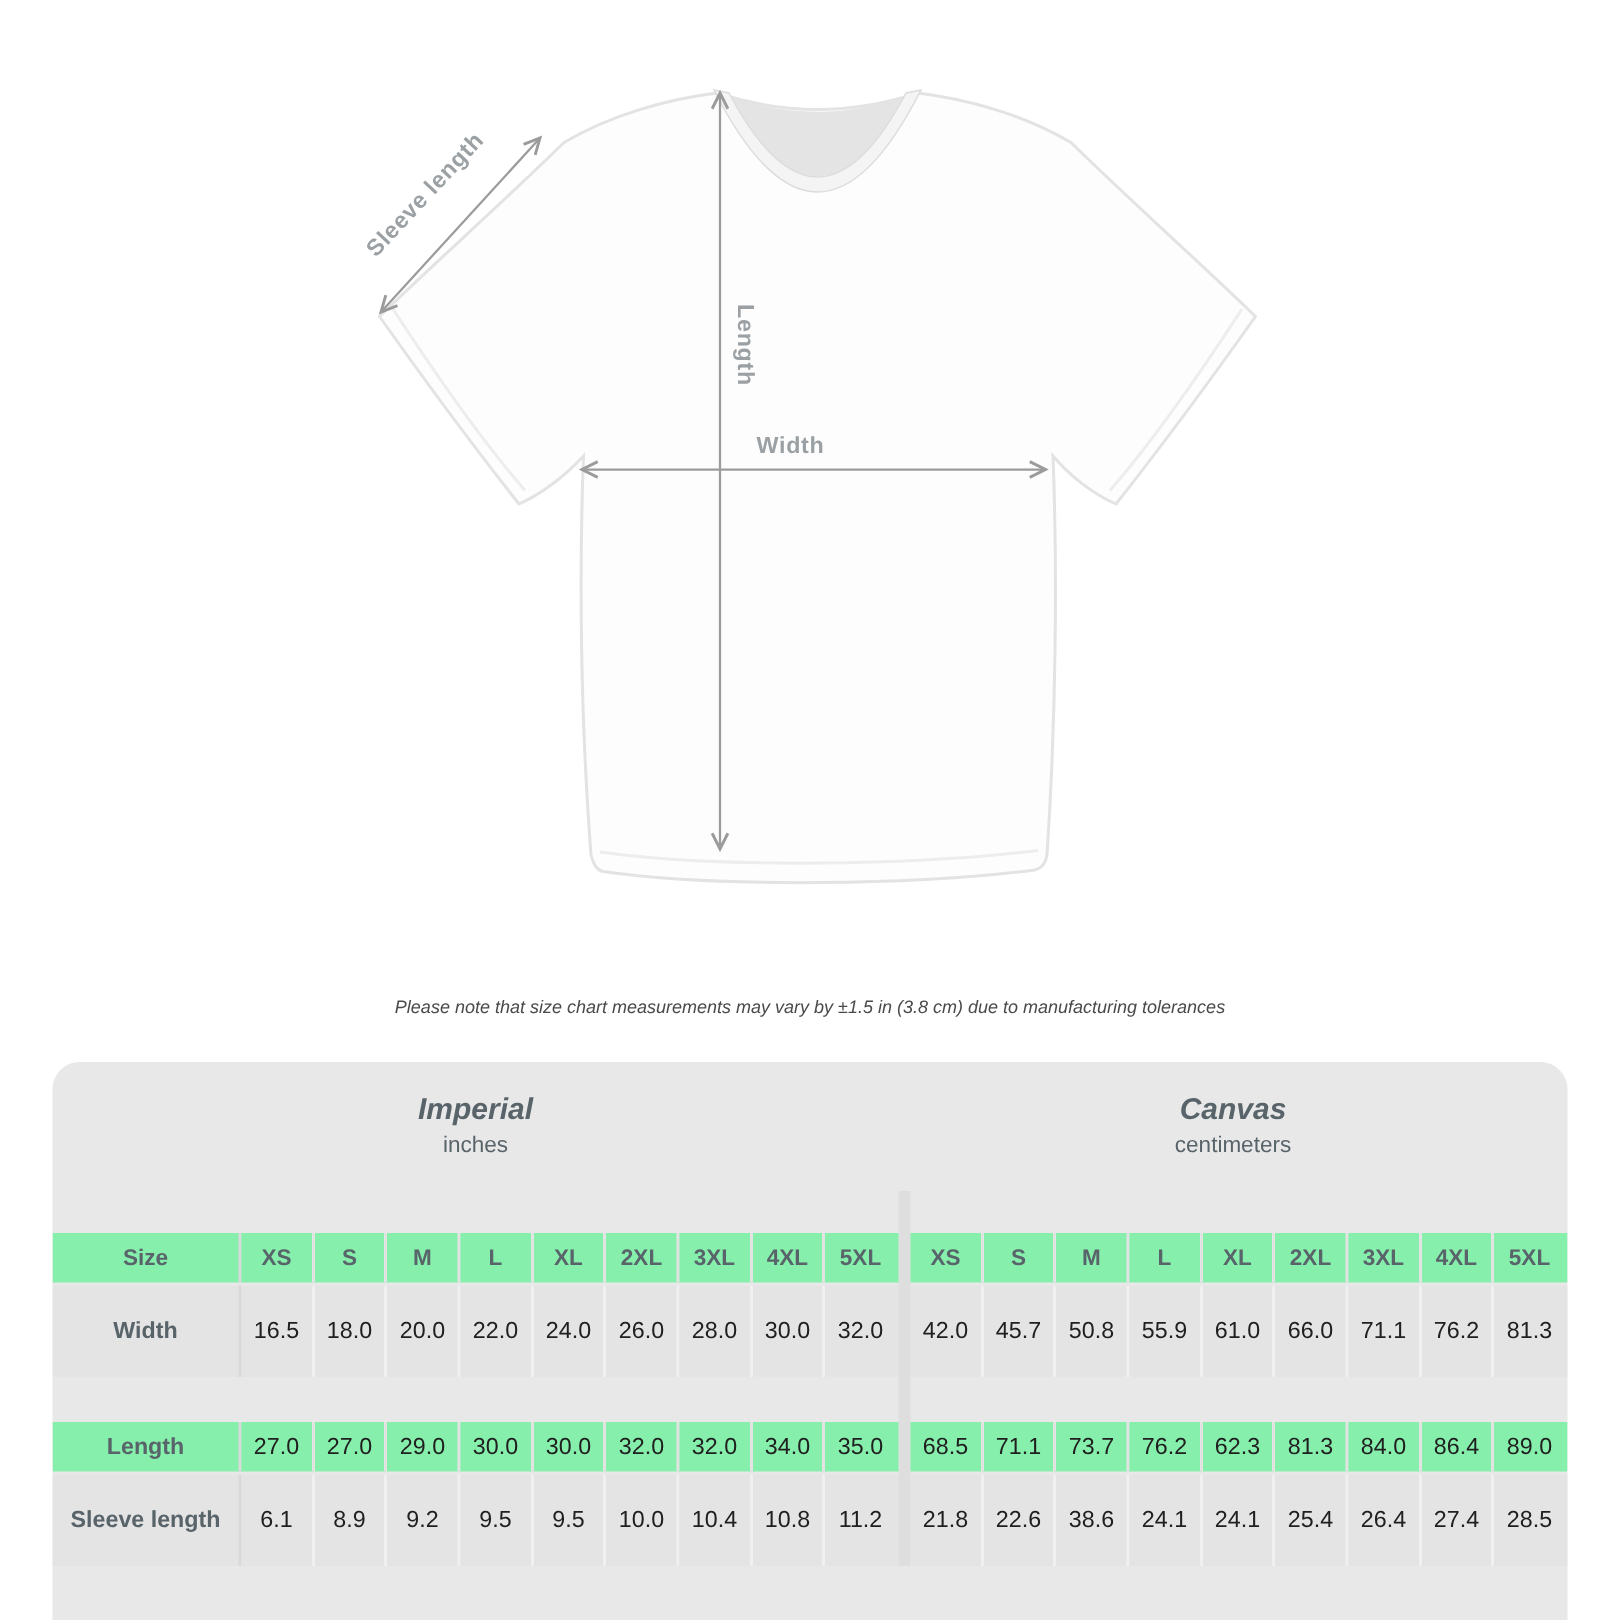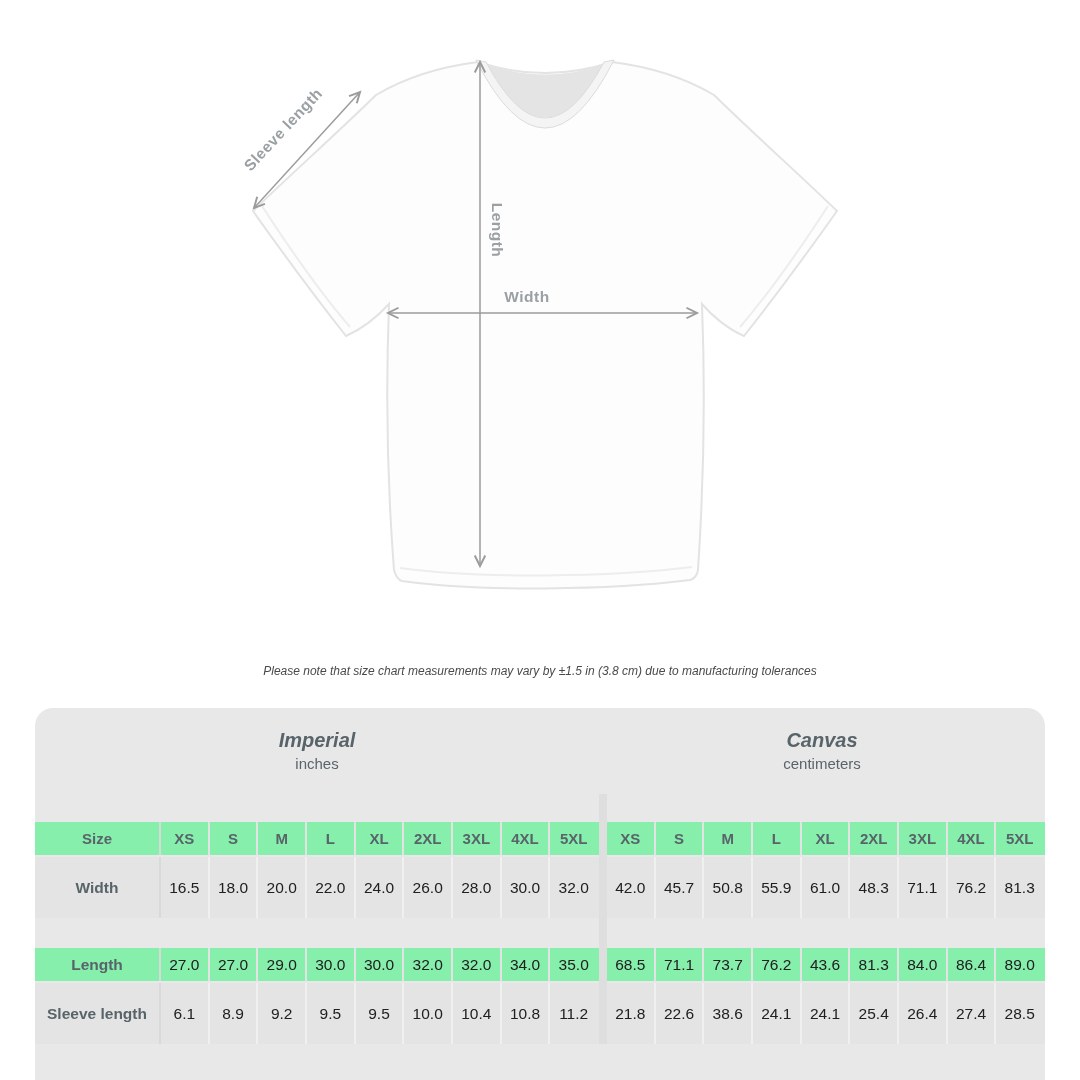--- a/index.html
+++ b/index.html
@@ -142,39 +142,39 @@
         <div class="cell gray">24.0</div>
         <div class="cell gray">26.0</div>
         <div class="cell gray">28.0</div>
         <div class="cell gray">30.0</div>
         <div class="cell gray last">32.0</div>
         <div class="cell gray">42.0</div>
         <div class="cell gray">45.7</div>
         <div class="cell gray">50.8</div>
         <div class="cell gray">55.9</div>
         <div class="cell gray">61.0</div>
-        <div class="cell gray">48.3</div>
+        <div class="cell gray">66.0</div>
         <div class="cell gray">71.1</div>
         <div class="cell gray">76.2</div>
         <div class="cell gray last">81.3</div>
         <div class="cell white rowlabel">Length</div>
         <div class="cell white">27.0</div>
         <div class="cell white">27.0</div>
         <div class="cell white">29.0</div>
         <div class="cell white">30.0</div>
         <div class="cell white">30.0</div>
         <div class="cell white">32.0</div>
         <div class="cell white">32.0</div>
         <div class="cell white">34.0</div>
         <div class="cell white last">35.0</div>
         <div class="cell white">68.5</div>
         <div class="cell white">71.1</div>
         <div class="cell white">73.7</div>
         <div class="cell white">76.2</div>
-        <div class="cell white">43.6</div>
+        <div class="cell white">62.3</div>
         <div class="cell white">81.3</div>
         <div class="cell white">84.0</div>
         <div class="cell white">86.4</div>
         <div class="cell white last">89.0</div>
         <div class="cell gray rowlabel">Sleeve length</div>
         <div class="cell gray">6.1</div>
         <div class="cell gray">8.9</div>
         <div class="cell gray">9.2</div>
         <div class="cell gray">9.5</div>
         <div class="cell gray">9.5</div>

